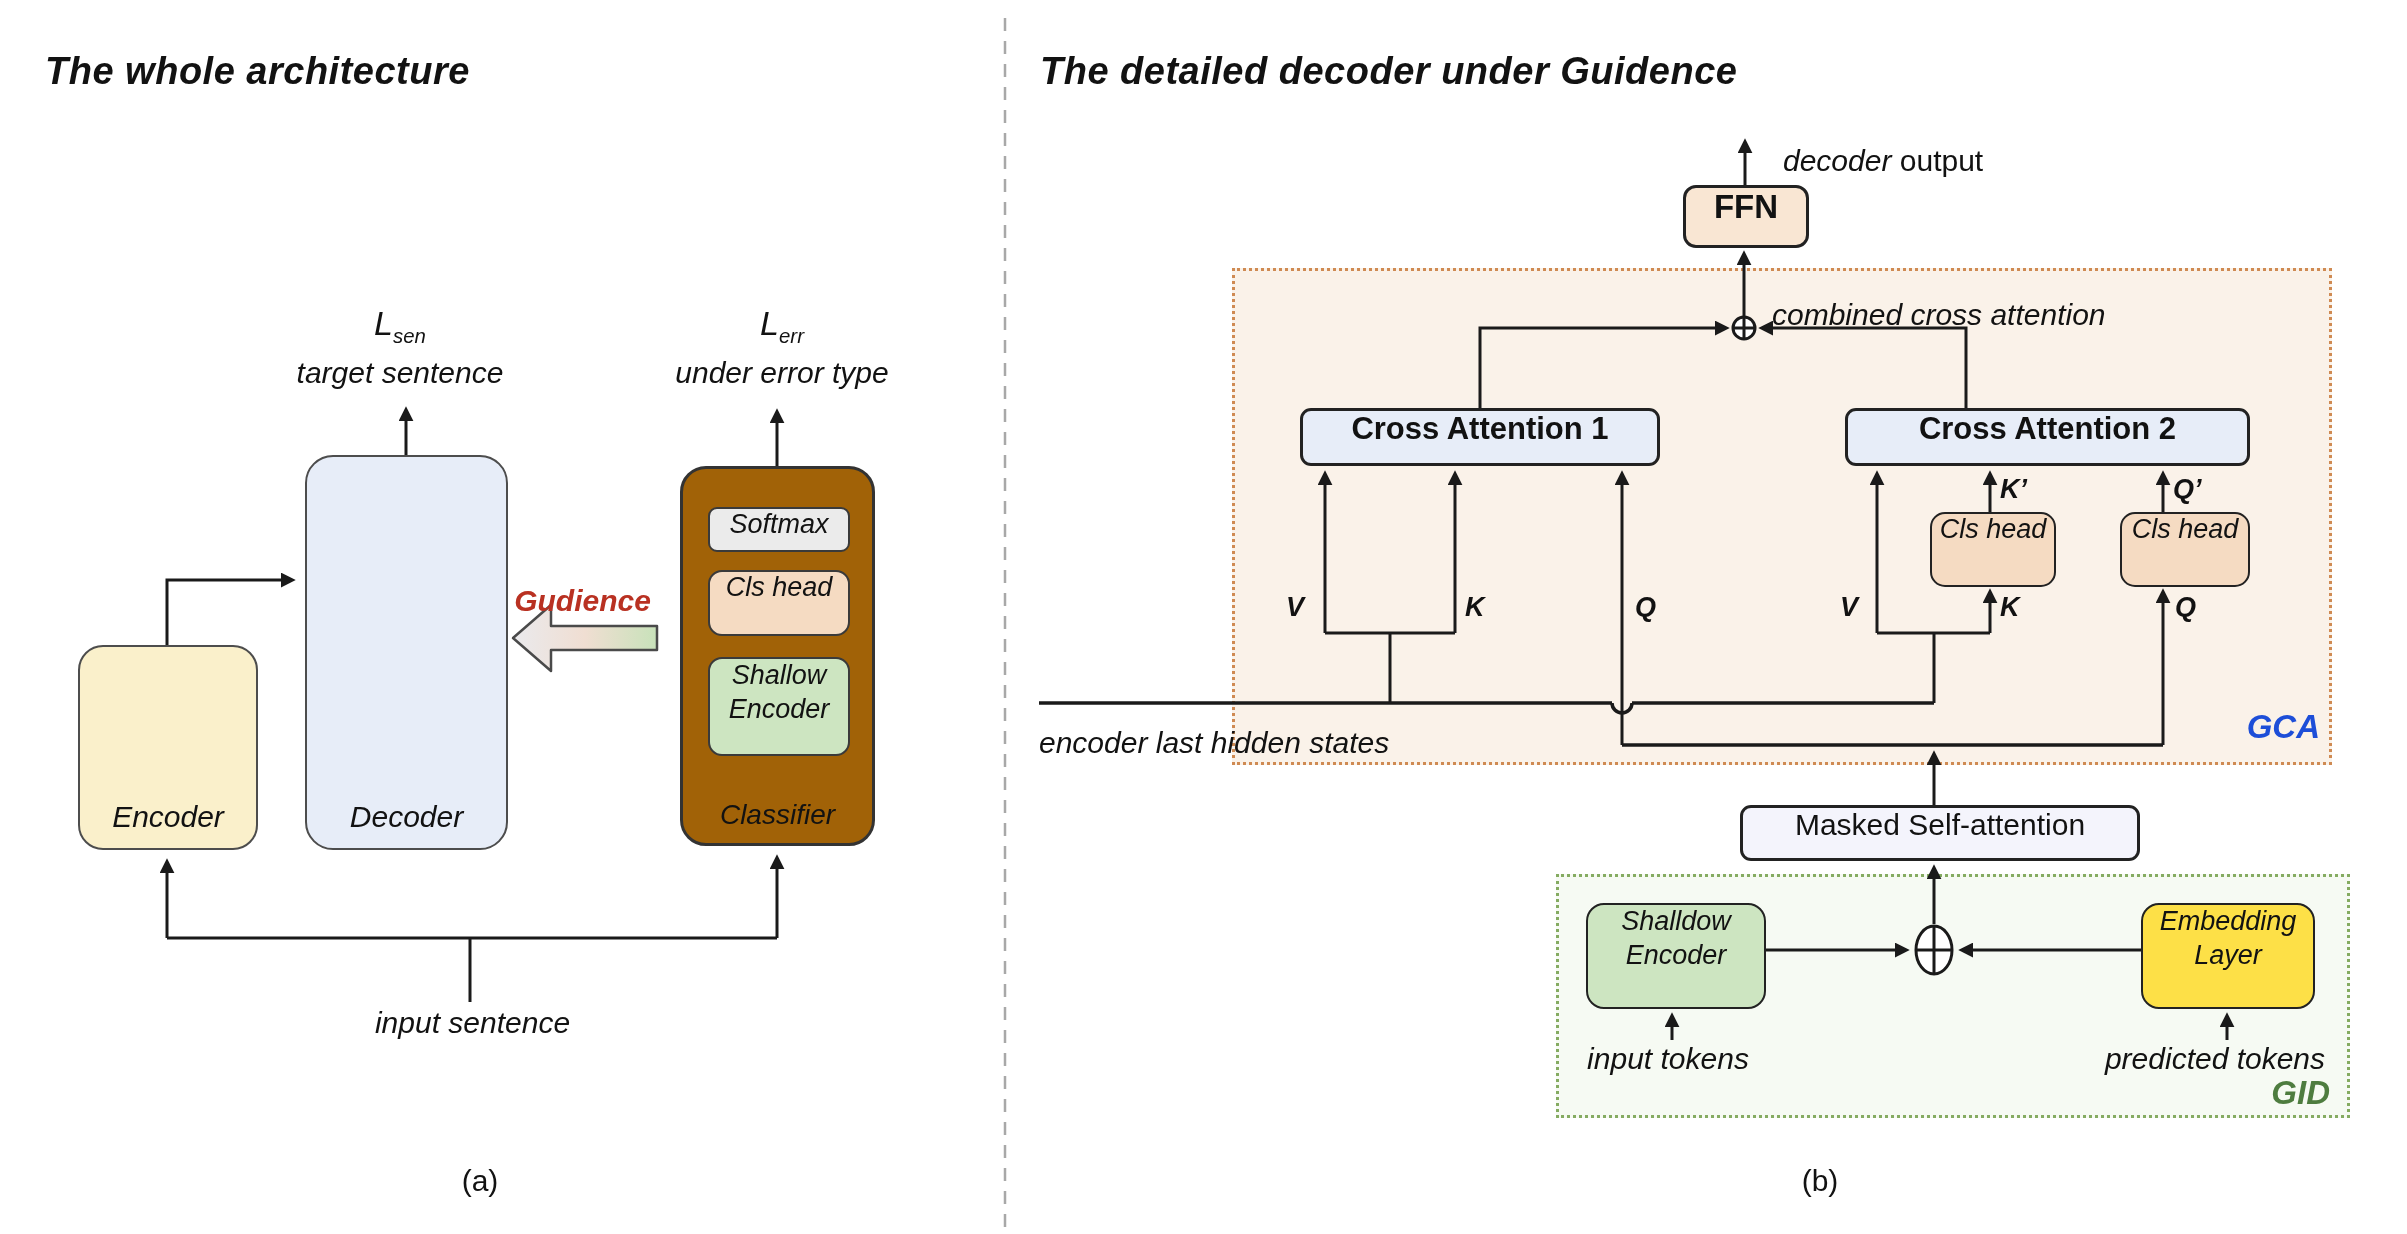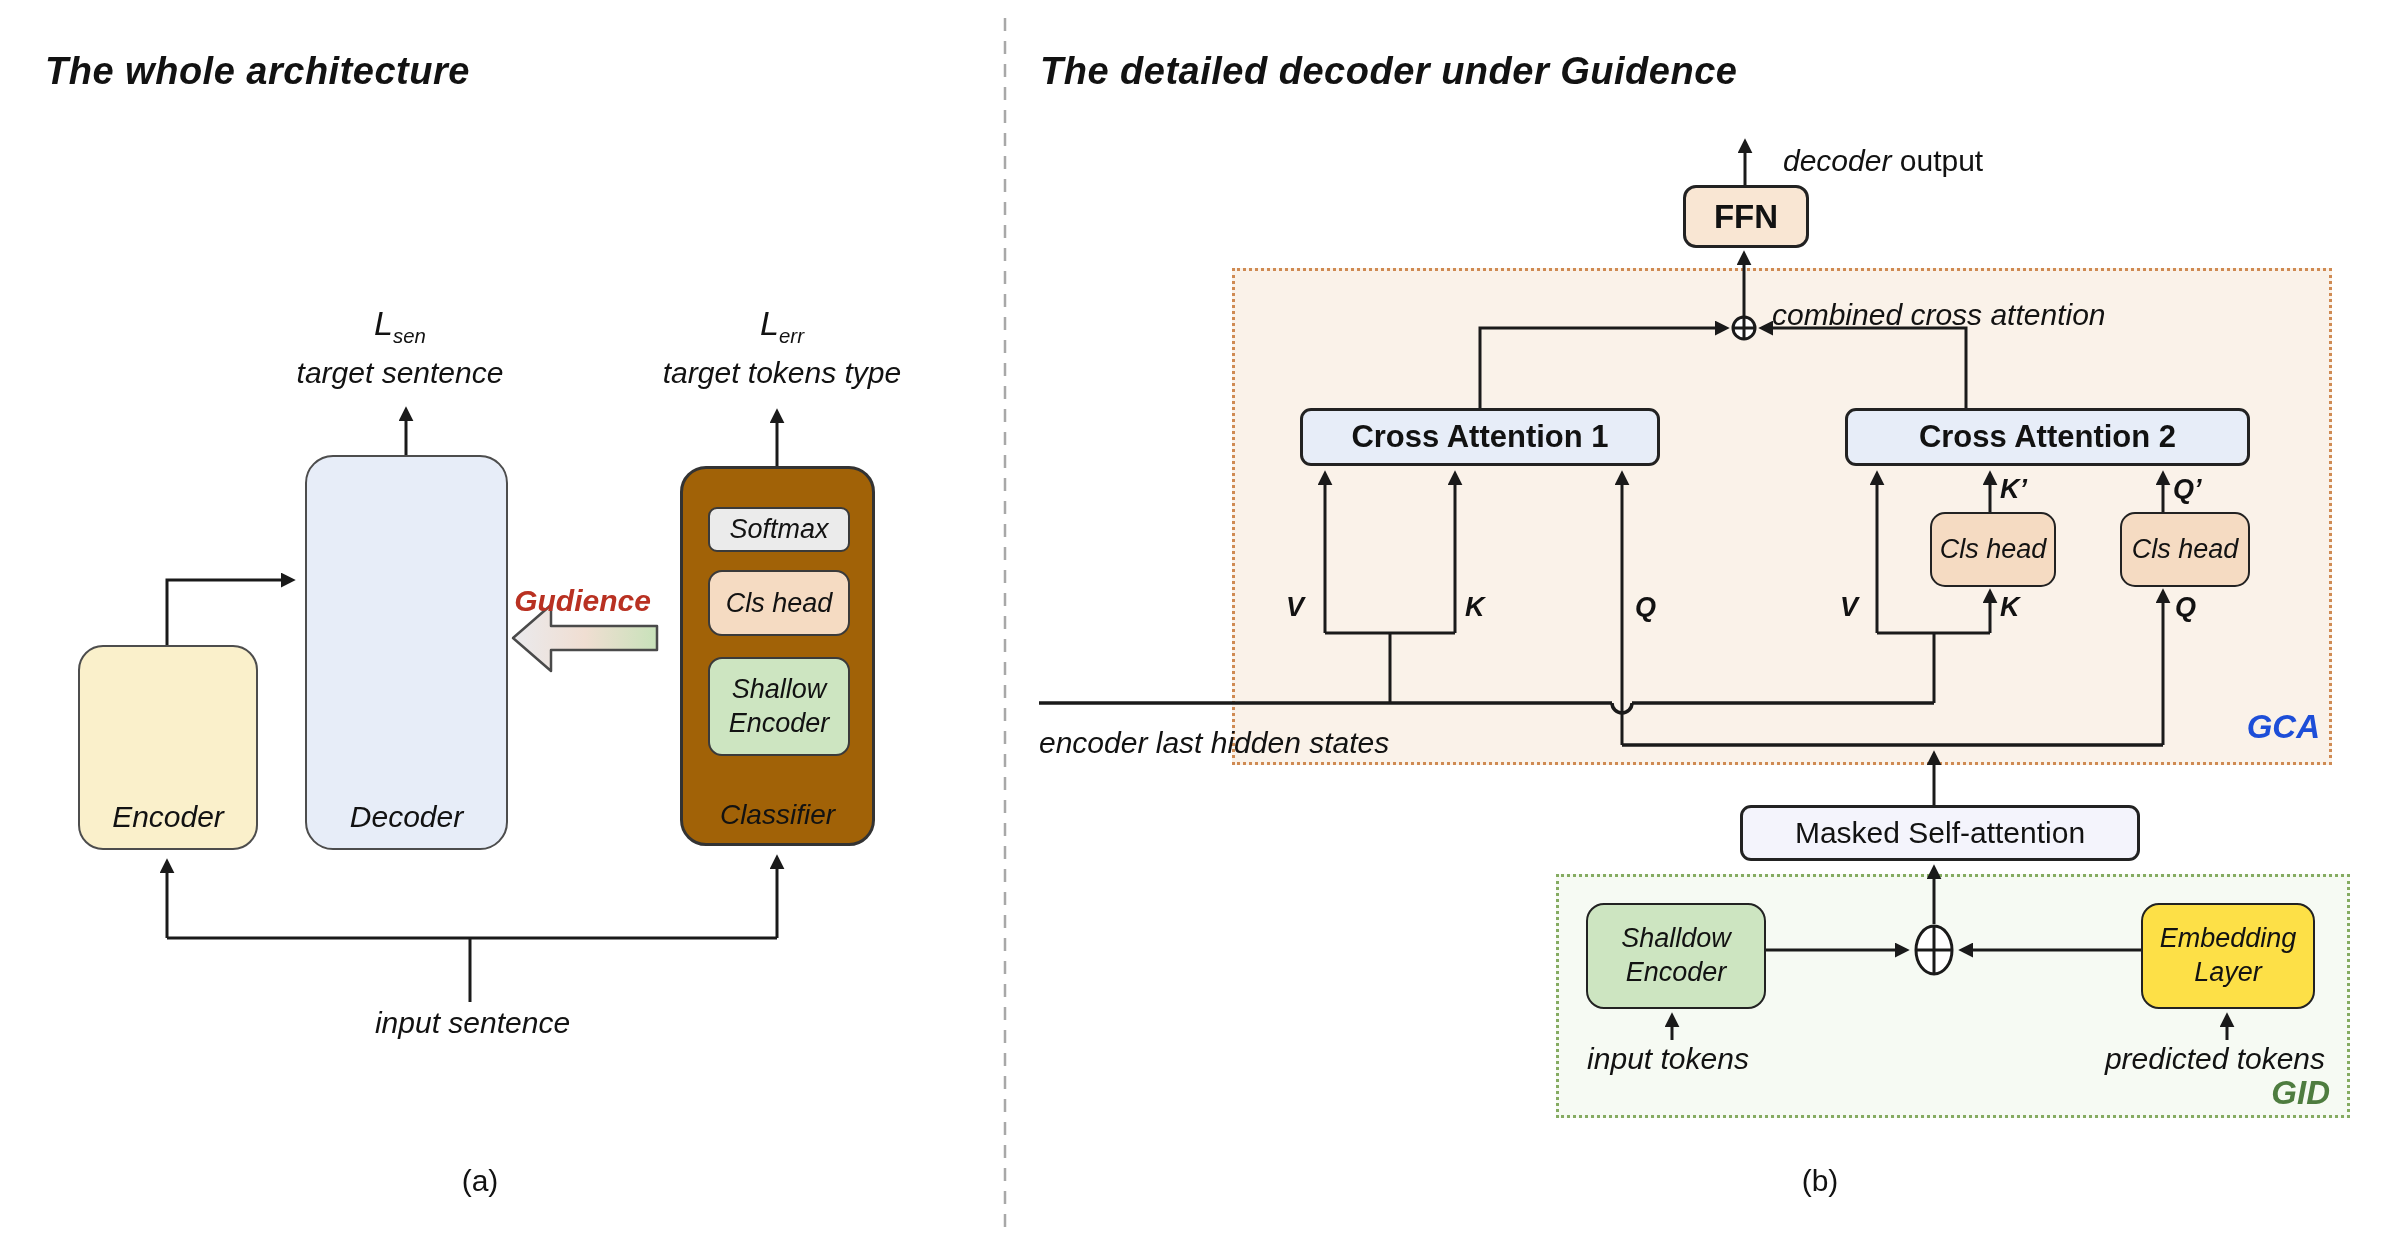--- a/index.html
+++ b/index.html
@@ -6,21 +6,21 @@
   #stage{
     position:relative;width:2407px;height:1234px;background:#ffffff;overflow:hidden;
     font-family:"Liberation Sans",sans-serif;color:#121212;
   }
   .abs{position:absolute;box-sizing:border-box;}
   .panel-title{font-size:38px;font-weight:bold;font-style:italic;letter-spacing:.5px;}
   .ital{font-style:italic;font-size:30px;}
   .ctr{text-align:center;}
   .box{
     position:absolute;box-sizing:border-box;border:3px solid #3a3a3a;
-    display:flex;align-items:center;justify-content:center;background:#fff;
+    display:flex;align-items:flex-start;justify-content:center;background:#fff;
   }
   .box.thin{border-width:2.5px;}
   .label-bottom{align-items:flex-end;padding-bottom:14px;}
   .preline{white-space:pre-line;text-align:center;line-height:1.25;}
   .boldlbl{font-weight:bold;font-size:31px;}
   .vkq{font-weight:bold;font-style:italic;font-size:27px;}
   .region{position:absolute;box-sizing:border-box;}
   sub{font-size:0.6em;}
   svg{position:absolute;left:0;top:0;z-index:1;}
   .region{z-index:0;}
@@ -103,21 +103,21 @@
   <div class="abs fg panel-title" style="left:45px;top:50px;">The whole architecture</div>
 
   <div class="abs fg ctr ital" style="left:330px;top:304px;width:140px;font-size:34px;">
     <span>L</span><sub>sen</sub>
   </div>
   <div class="abs fg ctr ital" style="left:275px;top:356px;width:250px;">target sentence</div>
 
   <div class="abs fg ctr ital" style="left:712px;top:304px;width:140px;font-size:34px;">
     <span>L</span><sub>err</sub>
   </div>
-  <div class="abs fg ctr ital" style="left:652px;top:356px;width:260px;">target tokens type</div>
+  <div class="abs fg ctr ital" style="left:652px;top:356px;width:260px;">under error type</div>
 
   <div class="box thin label-bottom fg" style="left:78px;top:645px;width:180px;height:205px;background:#faf0cb;border-radius:25px;border-color:#4d4d4d;">
     <span class="ital">Encoder</span>
   </div>
 
   <div class="box thin label-bottom fg" style="left:305px;top:455px;width:203px;height:395px;background:#e7edf8;border-radius:28px;border-color:#4d4d4d;">
     <span class="ital">Decoder</span>
   </div>
 
   <div class="abs fg" style="left:680px;top:466px;width:195px;height:380px;background:#a16207;border:3px solid #333;border-radius:26px;">

